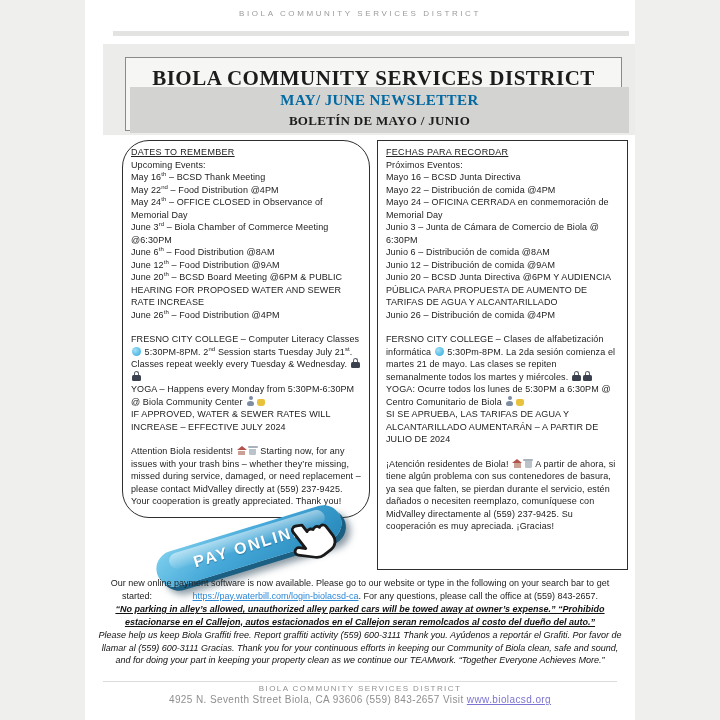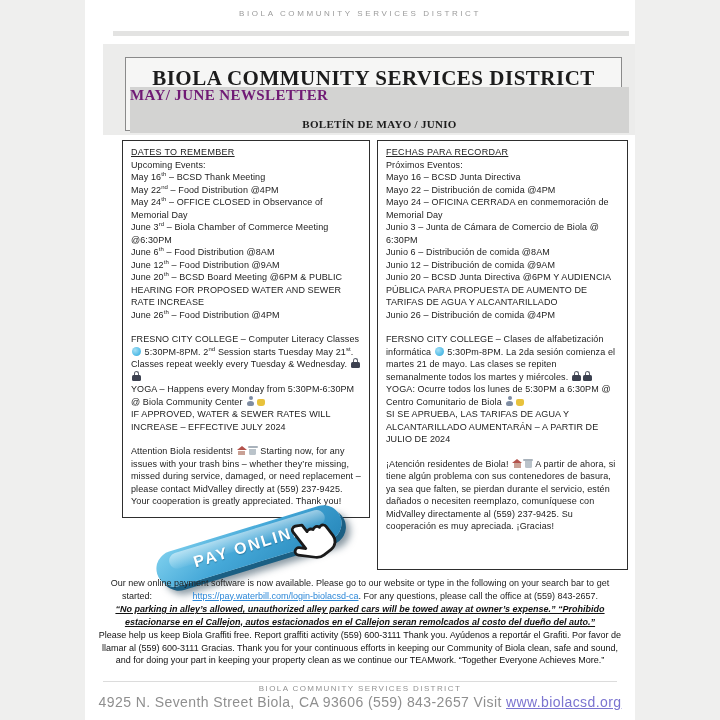--- a/index.html
+++ b/index.html
@@ -7,25 +7,25 @@
   .page{position:relative;width:720px;height:720px;overflow:hidden;background:#efefee;padding-left:43px;}
   .sheet{position:absolute;left:85px;top:0;width:550px;height:720px;background:#ffffff;}
 
   .top-banner{position:absolute;left:0;top:9px;width:100%;text-align:center;font-size:8px;letter-spacing:2.6px;color:#9b9b9b;}
   .top-bar{position:absolute;left:28px;top:31px;width:516px;height:5px;background:#e3e3e2;}
 
   .title-bg{position:absolute;left:18px;top:44px;width:532px;height:91px;background:#ececeb;}
   .title-box{position:absolute;left:40px;top:57px;width:497px;height:74px;background:#f6f6f5;border:1px solid #8a8a8a;box-sizing:border-box;z-index:1;}
   .title-text{margin-top:8px;text-align:center;font-family:"Liberation Serif","DejaVu Serif",serif;font-weight:600;font-size:21px;letter-spacing:.5px;color:#1c1c1c;}
   .title-band{position:absolute;left:45px;top:87px;width:499px;height:46px;background:#d3d3d2;z-index:2;}
-  .subtitle{text-align:left;font-family:"Liberation Serif","DejaVu Serif",serif;font-weight:700;font-size:15px;letter-spacing:.4px;color:#701a75;}
-  .subtitle2{margin-top:14px;text-align:center;font-family:"Liberation Serif","DejaVu Serif",serif;font-weight:700;font-size:11px;letter-spacing:.3px;color:#1c1c1c;}
+  .subtitle{margin-top:5px;text-align:center;font-family:"Liberation Serif","DejaVu Serif",serif;font-weight:700;font-size:15px;letter-spacing:.4px;color:#0369a1;}
+  .subtitle2{margin-top:4px;text-align:center;font-family:"Liberation Serif","DejaVu Serif",serif;font-weight:700;font-size:13px;letter-spacing:.3px;color:#1c1c1c;}
 
   .col-box{position:absolute;box-sizing:border-box;border:1.5px solid #2e2e2e;background:#fff;padding:5px 8px;font-size:9px;line-height:12.5px;color:#222;}
-  .col-left{left:37px;top:140px;width:248px;height:378px;}
+  .col-left{left:37px;top:140px;width:248px;height:378px;border-radius:27px;}
   .col-right{left:292px;top:140px;width:251px;height:430px;}
   .col-heading{text-decoration:underline;letter-spacing:.3px;}
   .col-line{letter-spacing:.1px;}
   .spacer{height:12px;}
   sup{font-size:6px;vertical-align:super;line-height:0;}
 
   .ic{display:inline-block;vertical-align:-1px;margin:0 1px;position:relative;}
   .ic-clock{width:9px;height:9px;border-radius:50%;background:radial-gradient(circle at 35% 35%,#a8e0f5,#58bfe8 60%,#3aa5d4);}
   .ic-lock{width:9px;height:10px;}
   .ic-lock::before{content:"";position:absolute;left:2px;top:0;width:5px;height:5px;border:1.4px solid #5a5f6a;border-bottom:none;border-radius:3px 3px 0 0;box-sizing:border-box;}
@@ -43,27 +43,27 @@
 
   .pay-wrap{position:absolute;left:52px;top:512px;width:250px;height:66px;}
   .pay-pill{position:absolute;left:16px;top:16px;width:192px;height:36px;border-radius:18px;background:linear-gradient(155deg,#7fd0ee 0%,#45a8d8 45%,#2787ba 100%);transform:rotate(-17deg);box-shadow:3px 5px 0 #1b5f83,6px 10px 7px rgba(25,55,75,.5);}
   .pay-pill::before{content:"";position:absolute;left:8%;top:8%;width:84%;height:46%;border-radius:16px;background:linear-gradient(rgba(255,255,255,.5),rgba(255,255,255,.05));}
   .pay-label{position:relative;z-index:1;text-align:center;line-height:36px;color:#fff;font-weight:bold;font-size:16px;letter-spacing:2px;text-shadow:0 1px 1px rgba(0,60,90,.4);}
   .pay-hand{position:absolute;left:148px;top:0;width:60px;height:60px;transform:rotate(-38deg);}
 
   .bottom{position:absolute;left:0;top:577px;width:550px;box-sizing:border-box;padding:0 10px;text-align:center;font-size:9px;line-height:12.5px;color:#222;}
   .bottom p{margin:0 0 1px 0;}
   .p-rule{font-style:italic;text-decoration:underline;font-weight:bold;color:#111;}
-  .p-graffiti{color:#111;}
+  .p-graffiti{font-style:italic;color:#111;}
   a.link-blue{color:#2b87d8;text-decoration:underline;cursor:pointer;margin-left:38px;}
   a.link-purple{color:#7b74d0;text-decoration:underline;cursor:pointer;}
 
   .footer-rule{position:absolute;left:18px;top:681px;width:514px;height:1px;background:#dcdcdc;}
   .footer-org{position:absolute;left:0;top:684px;width:100%;text-align:center;font-size:8px;letter-spacing:1.4px;color:#929292;}
-  .footer-addr{position:absolute;left:0;top:694px;width:100%;text-align:center;font-size:14px;letter-spacing:.4px;color:#8f8f8f;}
+  .footer-addr{position:absolute;left:0;top:694px;width:100%;text-align:center;font-size:10px;letter-spacing:.4px;color:#8f8f8f;}
 </style>
 </head>
 <body>
 
 <div class="page">
   <div class="sheet">
 
     <div class="top-banner">BIOLA COMMUNITY SERVICES DISTRICT</div>
     <div class="top-bar"></div>
 
@@ -81,21 +81,21 @@
         <div class="col-line"><span>Upcoming Events:</span></div>
         <div class="col-line"><span>May 16</span><sup>th</sup><span> – BCSD Thank Meeting</span></div>
         <div class="col-line"><span>May 22</span><sup>nd</sup><span> – Food Distribution @4PM</span></div>
         <div class="col-line"><span>May 24</span><sup>th</sup><span> – OFFICE CLOSED in Observance of Memorial Day</span></div>
         <div class="col-line"><span>June 3</span><sup>rd</sup><span> – Biola Chamber of Commerce Meeting @6:30PM</span></div>
         <div class="col-line"><span>June 6</span><sup>th</sup><span> – Food Distribution @8AM</span></div>
         <div class="col-line"><span>June 12</span><sup>th</sup><span> – Food Distribution @9AM</span></div>
         <div class="col-line"><span>June 20</span><sup>th</sup><span> – BCSD Board Meeting @6PM &amp; PUBLIC HEARING FOR PROPOSED WATER AND SEWER RATE INCREASE</span></div>
         <div class="col-line"><span>June 26</span><sup>th</sup><span> – Food Distribution @4PM</span></div>
         <div class="spacer"></div>
-        <div class="col-line"><span>FRESNO CITY COLLEGE – Computer Literacy Classes </span><span class="ic ic-clock"></span><span> 5:30PM-8PM. 2</span><sup>nd</sup><span> Session starts Tuesday May 21</span><sup>st</sup><span>. Classes repeat weekly every Tuesday &amp; Wednesday. </span><span class="ic ic-lock"></span><span class="ic ic-lock"></span></div>
+        <div class="col-line"><span>FRESNO CITY COLLEGE – Computer Literacy Classes </span><span class="ic ic-clock"></span><span> 5:30PM-8PM. 2</span><sup>nd</sup><span> Session starts Tuesday July 21</span><sup>st</sup><span>. Classes repeat weekly every Tuesday &amp; Wednesday. </span><span class="ic ic-lock"></span><span class="ic ic-lock"></span></div>
         <div class="col-line"><span>YOGA – Happens every Monday from 5:30PM-6:30PM @ Biola Community Center </span><span class="ic ic-yoga"></span><span class="ic ic-hands"></span></div>
         <div class="col-line"><span>IF APPROVED, WATER &amp; SEWER RATES WILL INCREASE – EFFECTIVE JULY 2024</span></div>
         <div class="spacer"></div>
         <div class="col-line"><span>Attention Biola residents! </span><span class="ic ic-house"></span><span class="ic ic-bin"></span><span> Starting now, for any issues with your trash bins – whether they’re missing, missed during service, damaged, or need replacement – please contact MidValley directly at (559) 237-9425. Your cooperation is greatly appreciated. Thank you!</span></div>
       </div>
     <div class="col-box col-right" id="col-right">
         <div class="col-heading">FECHAS PARA RECORDAR</div>
         <div class="col-line"><span>Próximos Eventos:</span></div>
         <div class="col-line"><span>Mayo 16 – BCSD Junta Directiva</span></div>
         <div class="col-line"><span>Mayo 22 – Distribución de comida @4PM</span></div>

